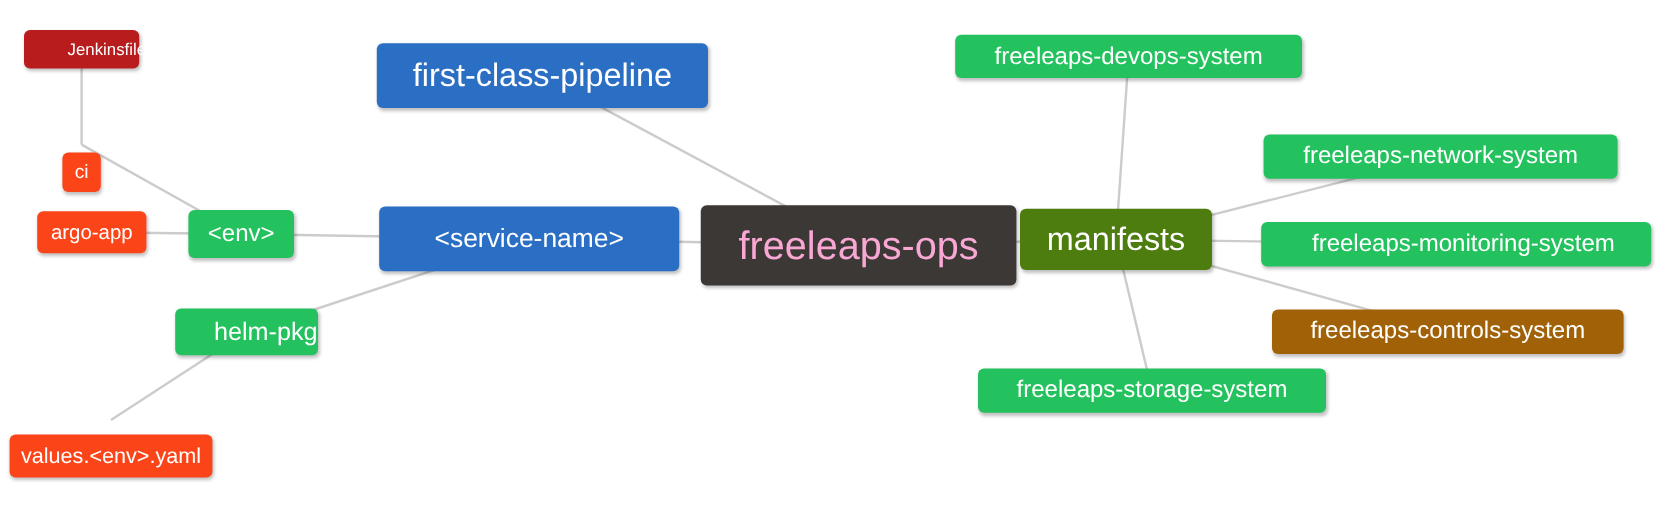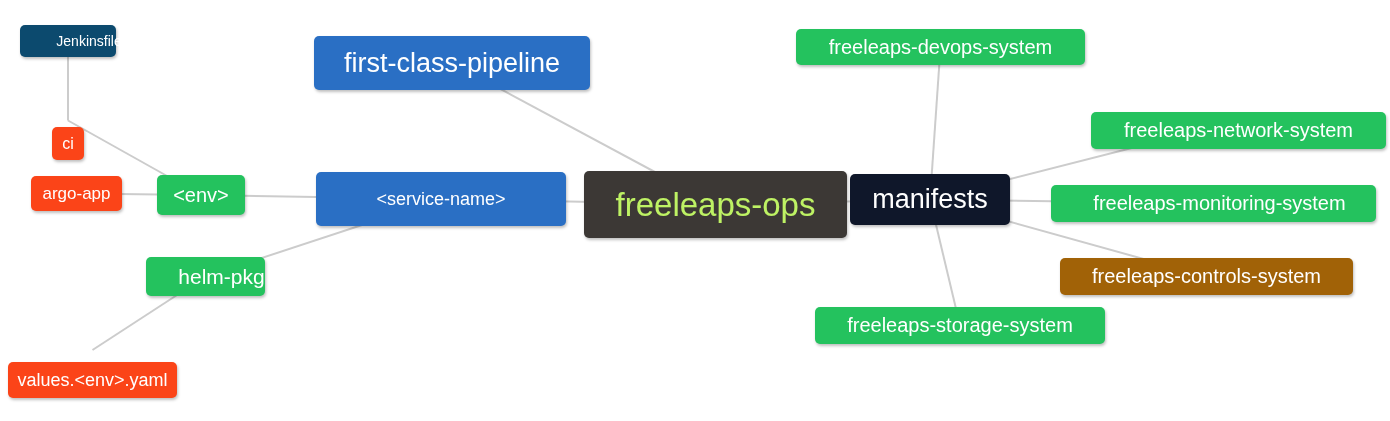--- a/index.html
+++ b/index.html
@@ -50,29 +50,29 @@
       <line x1="452" y1="63" x2="715.5" y2="204.5" stroke="#cccccc" stroke-width="2"></line>
       <line x1="441" y1="199" x2="715.5" y2="204.5" stroke="#cccccc" stroke-width="2"></line>
       <line x1="715.5" y1="204.5" x2="930" y2="199.5" stroke="#cccccc" stroke-width="2"></line>
       <line x1="930" y1="199.5" x2="940.5" y2="47" stroke="#cccccc" stroke-width="2"></line>
       <line x1="930" y1="199.5" x2="1200.5" y2="130.5" stroke="#cccccc" stroke-width="2"></line>
       <line x1="930" y1="199.5" x2="1213.5" y2="203.5" stroke="#cccccc" stroke-width="2"></line>
       <line x1="930" y1="199.5" x2="1206.5" y2="276.5" stroke="#cccccc" stroke-width="2"></line>
       <line x1="930" y1="199.5" x2="960" y2="325.5" stroke="#cccccc" stroke-width="2"></line>
     </svg>
   <div id="nodes">
-      <div class="node" style="left: 20px; top: 25px; width: 96px; height: 32px; font-size: 14px; background: #0c4a6e; color: rgb(255, 255, 255); padding-left: 42px;">Jenkinsfile</div>
+      <div class="node" style="left: 20px; top: 25px; width: 96px; height: 32px; font-size: 14px; background: #b91c1c; color: rgb(255, 255, 255); padding-left: 42px;">Jenkinsfile</div>
       <div class="node" style="left: 52px; top: 104px; width: 32px; height: 33px; font-size: 16px; background: rgb(251, 68, 24); color: rgb(255, 255, 255); margin-top: 23px;">ci</div>
       <div class="node" style="left: 31px; top: 176px; width: 91px; height: 35px; font-size: 17px; background: rgb(251, 68, 24); color: rgb(255, 255, 255);">argo-app</div>
       <div class="node" style="left: 157px; top: 175px; width: 88px; height: 40px; font-size: 20px; background: rgb(36, 194, 94); color: rgb(255, 255, 255);">&lt;env&gt;</div>
       <div class="node" style="left: 146px; top: 257px; width: 119px; height: 39px; font-size: 21px; background: rgb(36, 194, 94); color: rgb(255, 255, 255); padding-left: 32px;">helm-pkg</div>
       <div class="node" style="left: 8px; top: 332px; width: 169px; height: 36px; font-size: 18px; background: rgb(251, 68, 24); color: rgb(255, 255, 255); margin-top: 30px;">values.&lt;env&gt;.yaml</div>
       <div class="node" style="left: 314px; top: 36px; width: 276px; height: 54px; font-size: 27px; background: rgb(42, 111, 196); color: rgb(255, 255, 255);">first-class-pipeline</div>
-      <div class="node" style="left: 316px; top: 172px; width: 250px; height: 54px; font-size: 18px; background: rgb(42, 111, 196); color: rgb(255, 255, 255);">&lt;service-name&gt;</div>
-      <div class="node" style="left: 584px; top: 171px; width: 263px; height: 67px; font-size: 33px; background: rgb(60, 56, 53); color: #bef264;">freeleaps-ops</div>
-      <div class="node" style="left: 850px; top: 174px; width: 160px; height: 51px; font-size: 27px; background: #0f172a; color: rgb(255, 255, 255);">manifests</div>
+      <div class="node" style="left: 316px; top: 172px; width: 250px; height: 54px; font-size: 22px; background: rgb(42, 111, 196); color: rgb(255, 255, 255);">&lt;service-name&gt;</div>
+      <div class="node" style="left: 584px; top: 171px; width: 263px; height: 67px; font-size: 33px; background: rgb(60, 56, 53); color: #f9a8d4;">freeleaps-ops</div>
+      <div class="node" style="left: 850px; top: 174px; width: 160px; height: 51px; font-size: 27px; background: #4d7c0f; color: rgb(255, 255, 255);">manifests</div>
       <div class="node" style="left: 796px; top: 29px; width: 289px; height: 36px; font-size: 20px; background: rgb(36, 194, 94); color: rgb(255, 255, 255);">freeleaps-devops-system</div>
-      <div class="node" style="left: 1053px; top: 112px; width: 295px; height: 37px; font-size: 20px; background: rgb(36, 194, 94); color: rgb(255, 255, 255); margin-left: 38px;">freeleaps-network-system</div>
+      <div class="node" style="left: 1053px; top: 112px; width: 295px; height: 37px; font-size: 20px; background: rgb(36, 194, 94); color: rgb(255, 255, 255);">freeleaps-network-system</div>
       <div class="node" style="left: 1051px; top: 185px; width: 325px; height: 37px; font-size: 20px; background: rgb(36, 194, 94); color: rgb(255, 255, 255); padding-left: 12px;">freeleaps-monitoring-system</div>
       <div class="node" style="left: 1060px; top: 258px; width: 293px; height: 37px; font-size: 20px; background: #a16207; color: rgb(255, 255, 255);">freeleaps-controls-system</div>
       <div class="node" style="left: 815px; top: 307px; width: 290px; height: 37px; font-size: 20px; background: rgb(36, 194, 94); color: rgb(255, 255, 255);">freeleaps-storage-system</div>
     </div>
 </div>
 
 </body></html>

